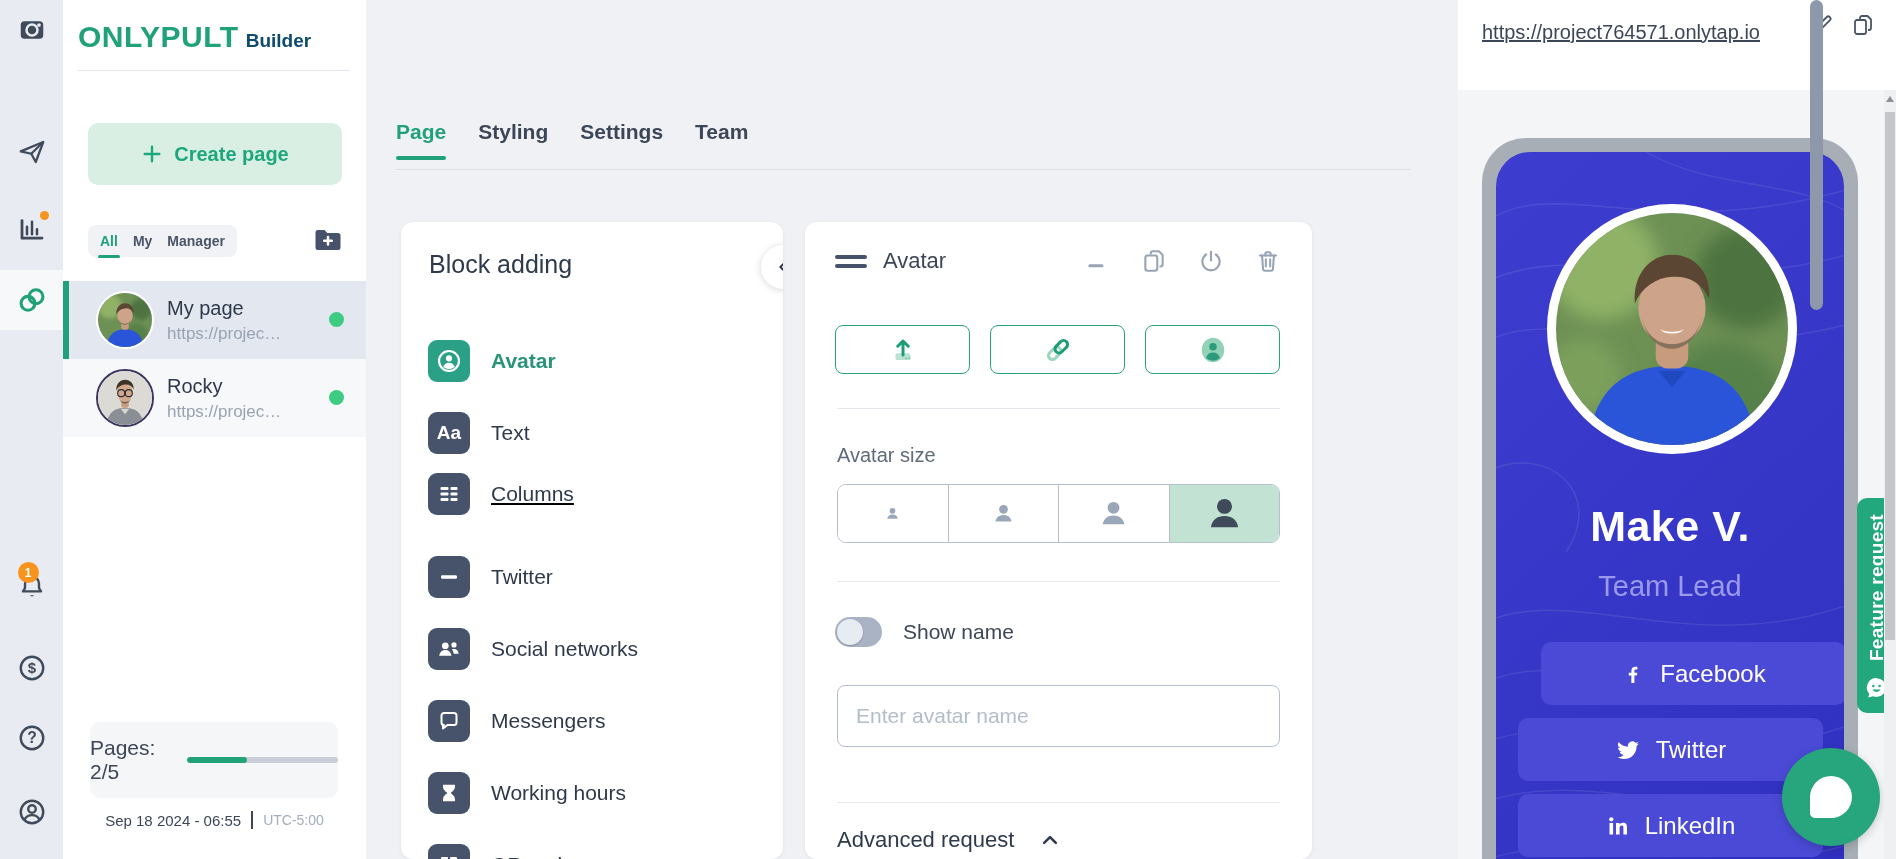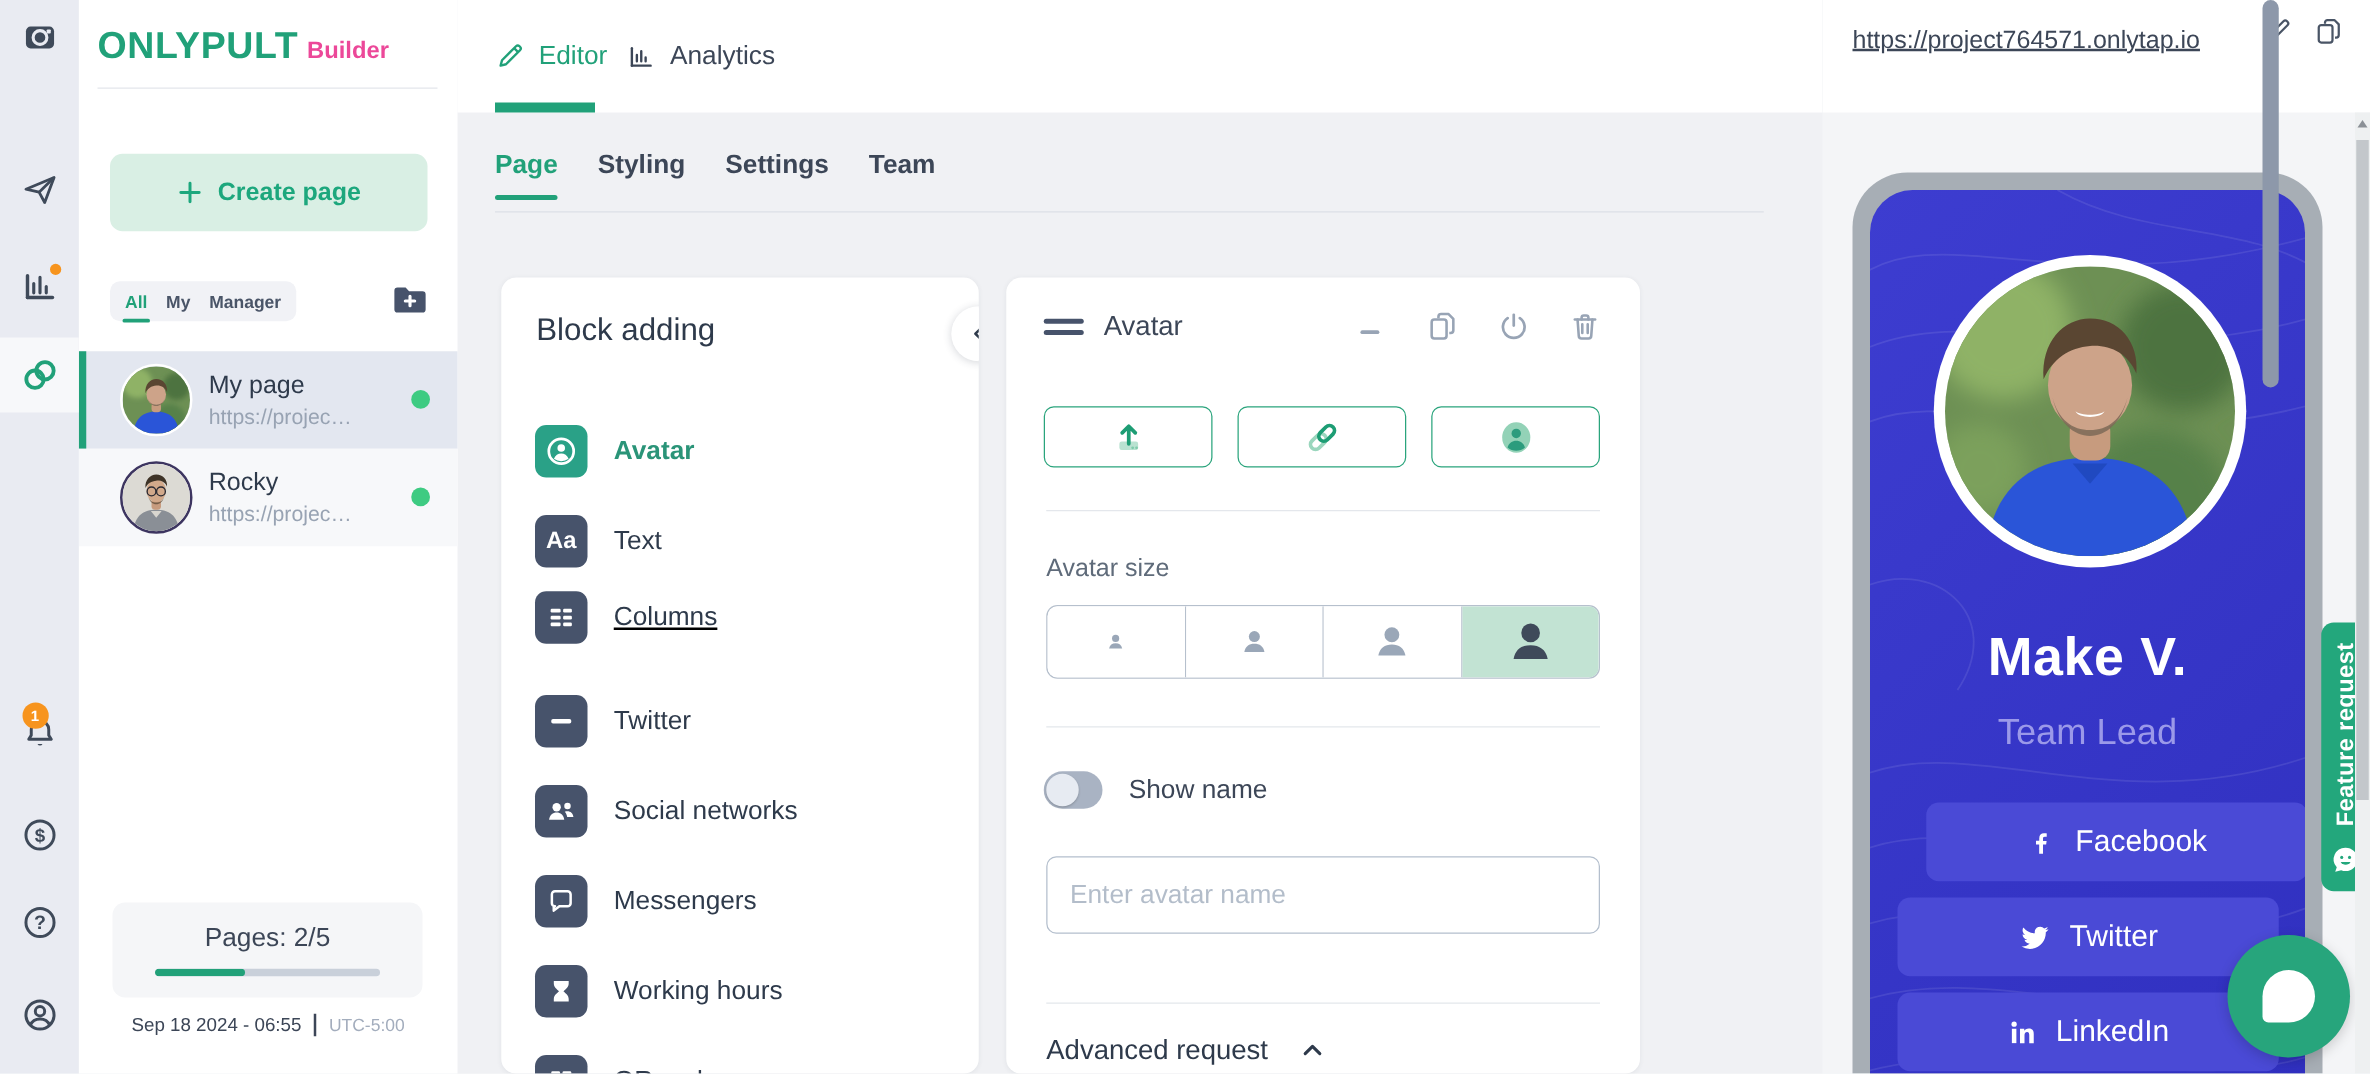--- a/index.html
+++ b/index.html
@@ -11,38 +11,38 @@
   
   .rail { position:absolute; left:0; top:0; width:63px; height:859px; background:#e9ebf2; z-index:5; }
   .rail-item { position:absolute; left:0; width:63px; height:56px; display:flex; align-items:center; justify-content:center; cursor:pointer; }
   .rail-item.active { background:#f7f8fa; height:60px; }
   .badge { position:absolute; top:-9px; right:8px; min-width:21px; height:21px; background:#f7941e; border-radius:50%; color:#fff; font-size:12px; font-weight:700; display:flex; align-items:center; justify-content:center; }
 
   
   .sidebar { position:absolute; left:63px; top:0; width:303px; height:859px; background:#ffffff; z-index:4; }
   .brand { padding:20px 0 0 15px; display:flex; align-items:baseline; }
   .brand-main { color:#21a179; font-size:30px; font-weight:800; letter-spacing:.5px; }
-  .brand-suffix { color:#ec4899; font-size:19px; font-weight:700; margin-left:7px; }
+  .brand-suffix { color:#0c4a6e; font-size:19px; font-weight:700; margin-left:7px; }
   .brand-rule { margin:16px 16px 0 15px; border-top:1px solid #e3e6ec; }
   .create-btn { position:absolute; left:25px; top:123px; width:254px; height:62px; background:#d9efe4; border:none; border-radius:10px; color:#1da77d; font-size:20px; font-weight:700; display:flex; align-items:center; justify-content:center; gap:11px; cursor:pointer; font-family:inherit; }
   .filters { position:absolute; left:25px; top:225px; height:32px; background:#f1f2f6; border-radius:8px; display:flex; align-items:center; padding:0 12px; gap:15px; }
   .filter { font-size:14px; color:#4a5568; font-weight:600; cursor:pointer; position:relative; }
   .filter.active { color:#21a179; }
   .filter.active::after { content:""; position:absolute; left:-2px; right:-2px; bottom:-9px; height:3px; background:#21a179; border-radius:2px; }
   .folder-btn { position:absolute; left:250px; top:226px; width:30px; height:28px; cursor:pointer; }
   .page-row { position:absolute; left:0; width:303px; height:78px; display:flex; align-items:center; padding-left:33px; cursor:pointer; }
   .page-row.selected { background:#e3e7f0; border-left:6px solid #21a179; padding-left:27px; }
   .page-row.alt { background:#f7f8fa; }
   .page-ava { width:58px; height:58px; border-radius:50%; overflow:hidden; flex:none; border:2px solid #fff; }
   .page-ava.ring { border:2px solid #3d3560; }
   .page-meta { margin-left:13px; overflow:hidden; }
   .page-title { font-size:20px; color:#2e3a4b; }
   .page-url { font-size:17px; color:#98a3b3; margin-top:4px; white-space:nowrap; }
   .page-dot { position:absolute; right:22px; top:31px; width:15px; height:15px; border-radius:50%; background:#3ecb82; }
-  .usage-card { position:absolute; left:27px; top:722px; width:248px; height:76px; background:#f5f6f8; border-radius:10px; display:flex; flex-direction:column; align-items:center; justify-content:center; gap:12px; }
+  .usage-card { position:absolute; left:27px; top:722px; width:248px; height:76px; background:#f5f6f8; border-radius:10px; display:flex; flex-direction:row; align-items:center; justify-content:flex-start; gap:12px; }
   .usage-label { font-size:21px; color:#3c4657; }
   .usage-track { width:180px; height:6px; border-radius:3px; background:#c9d0da; overflow:hidden; }
   .usage-fill { height:6px; border-radius:3px; background:#21a179; }
   .side-foot { position:absolute; left:0; top:811px; width:303px; display:flex; align-items:center; justify-content:center; gap:10px; }
   .foot-date { font-size:15px; color:#3c4657; }
   .foot-sep { width:2px; height:18px; background:#3c4657; }
   .foot-tz { font-size:14px; color:#a3adbd; }
 
   
   .main { position:absolute; left:366px; top:0; width:1092px; height:859px; background:#f0f1f4; }
@@ -282,42 +282,20 @@
     </div>
 
     <div class="side-foot">
       <span class="foot-date">Sep 18 2024 - 06:55</span>
       <span class="foot-sep"></span>
       <span class="foot-tz">UTC-5:00</span>
     </div>
   </div>
 
   <div class="main">
-    <div class="main-header">
-      <div class="top-tab tab-editor">
-        <span>
-            <svg width="24" height="24" viewBox="0 0 24 24" fill="none" stroke="#21a179" stroke-width="1.9" stroke-linejoin="round">
-              <path d="M4.5 19.5l1.1-4.3L16.8 4a2 2 0 0 1 2.8 0l.4.4a2 2 0 0 1 0 2.8L8.8 18.4z"></path>
-              <path d="M15.3 5.5l3.2 3.2"></path>
-            </svg>
-          </span>
-        <span class="lbl">Editor</span>
-      </div>
-      <div class="top-tab tab-analytics">
-        <span>
-            <svg width="24" height="24" viewBox="0 0 24 24" fill="none" stroke="#3c4657" stroke-width="1.9" stroke-linecap="round">
-              <path d="M8.5 16v-5M12 16V8M15.5 16v-3"></path>
-              <path d="M4.5 19.5h15"></path>
-              <path d="M4.5 19.5v-14"></path>
-            </svg>
-          </span>
-        <span class="lbl">Analytics</span>
-      </div>
-      <div class="editor-indicator"></div>
-    </div>
 
     <div class="subtabs">
       <span class="subtab active">Page</span>
       <span class="subtab">Styling</span>
       <span class="subtab">Settings</span>
       <span class="subtab">Team</span>
     </div>
     <div class="subtab-rule"></div>
 
     <div class="card block-card">

